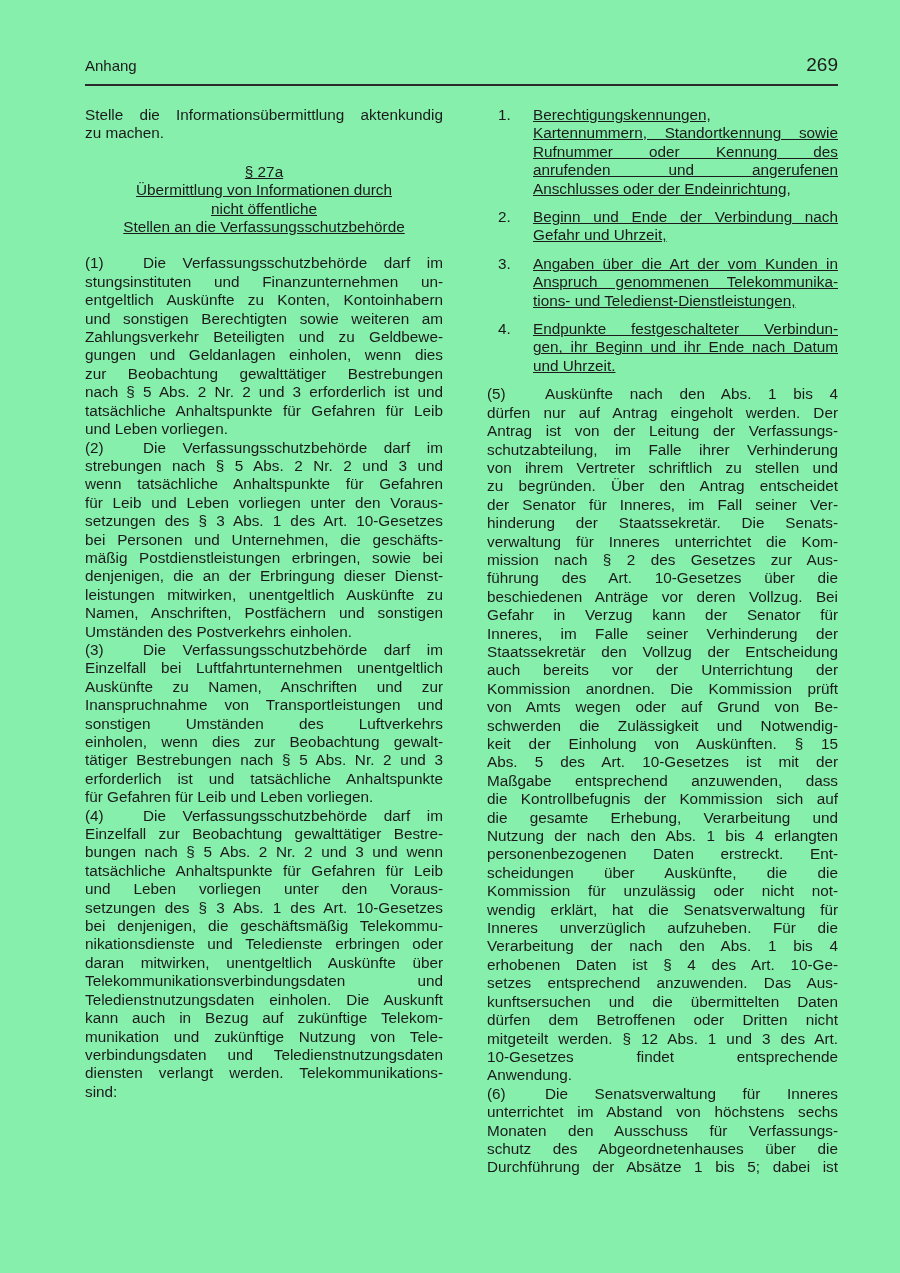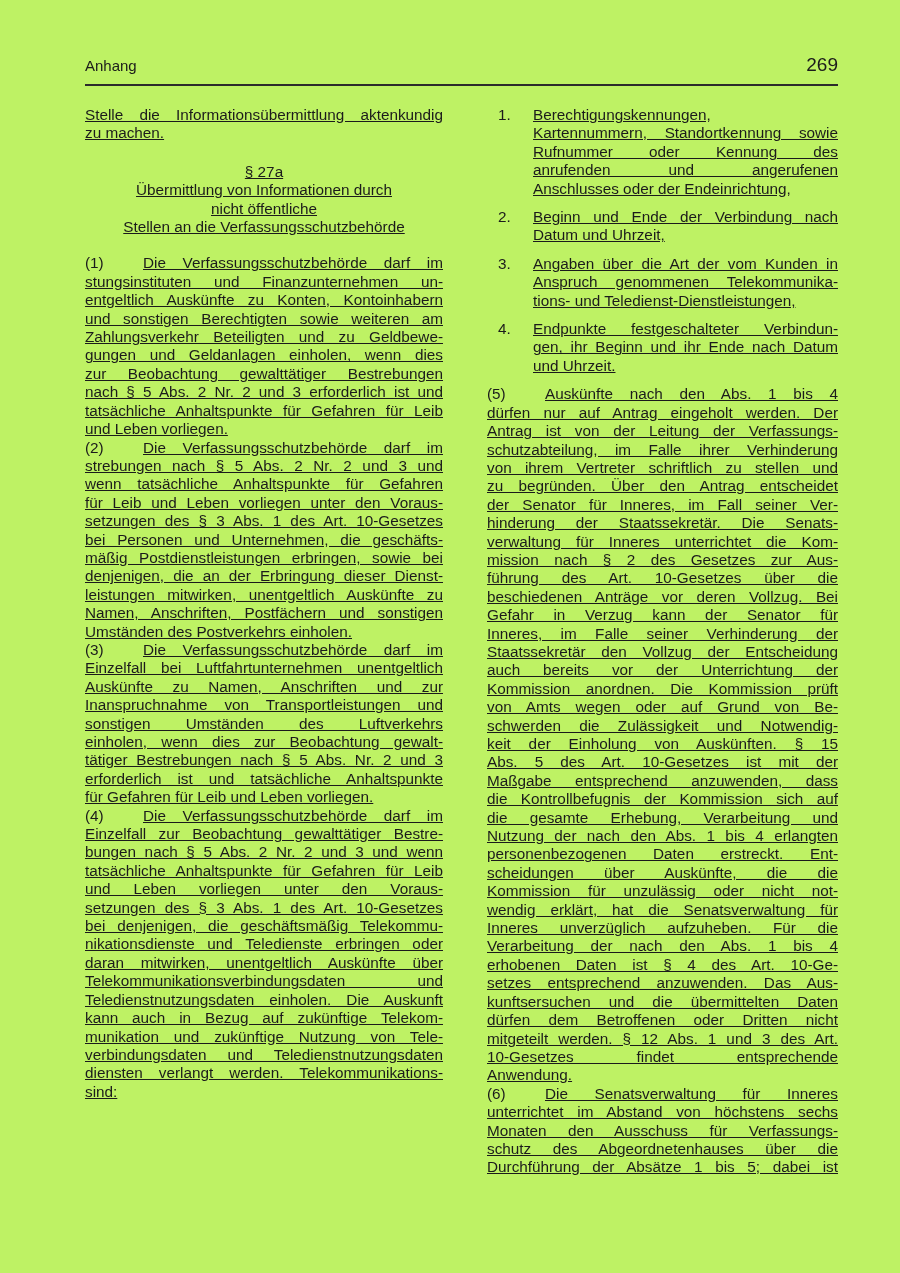--- a/index.html
+++ b/index.html
@@ -5,41 +5,41 @@
   html, body { margin: 0; padding: 0; }
   body {
     width: 900px; height: 1273px;
     background: #ffffff;
     font-family: "Liberation Sans", sans-serif;
     color: #1b1b1b;
   }
   .page {
     position: relative;
     width: 900px; height: 1273px;
-    background: #bef264;
+    background: #86efac;
     overflow: hidden;
   }
   .header-row {
     position: absolute; left: 85px; top: 54px; width: 753px;
     display: flex; justify-content: space-between; align-items: flex-end;
   }
   .header-section { font-size: 15px; line-height: 20px; }
   .page-number { font-size: 19px; line-height: 22px; }
   .header-rule {
     position: absolute; left: 85px; top: 84px; width: 753px;
     height: 0; border-top: 2px solid #2b2b2b;
   }
   .columns {
     position: absolute; left: 85px; top: 106px; width: 753px;
     display: flex;
     font-size: 15.3px; line-height: 18.4px;
   }
   .col-left  { width: 358px; margin-right: 44px; }
   .col-right { width: 351px; }
-  .para { margin: 0; text-decoration: underline; }
+  .para { margin: 0; }
   .para.gap-before { margin-top: 2px; }
   .line {
     text-align: justify;
     text-align-last: justify;
     -moz-text-align-last: justify;
   }
   .line.last {
     text-align-last: left;
     -moz-text-align-last: left;
   }
@@ -135,21 +135,21 @@
             <div class="line">Kartennummern, Standortkennung sowie</div>
             <div class="line">Rufnummer oder Kennung des</div>
             <div class="line">anrufenden und angerufenen</div>
             <div class="line last">Anschlusses oder der Endeinrichtung,</div>
           </div>
         </div>
         <div class="li">
           <div class="li-num">2.</div>
           <div class="li-body">
             <div class="line">Beginn und Ende der Verbindung nach</div>
-            <div class="line last">Datum und Uhrzeit,</div>
+            <div class="line last">Gefahr und Uhrzeit,</div>
           </div>
         </div>
         <div class="li">
           <div class="li-num">3.</div>
           <div class="li-body">
             <div class="line">Angaben über die Art der vom Kunden in</div>
             <div class="line">Anspruch genommenen Telekommunika-</div>
             <div class="line last">tions- und Teledienst-Dienstleistungen,</div>
           </div>
         </div>

